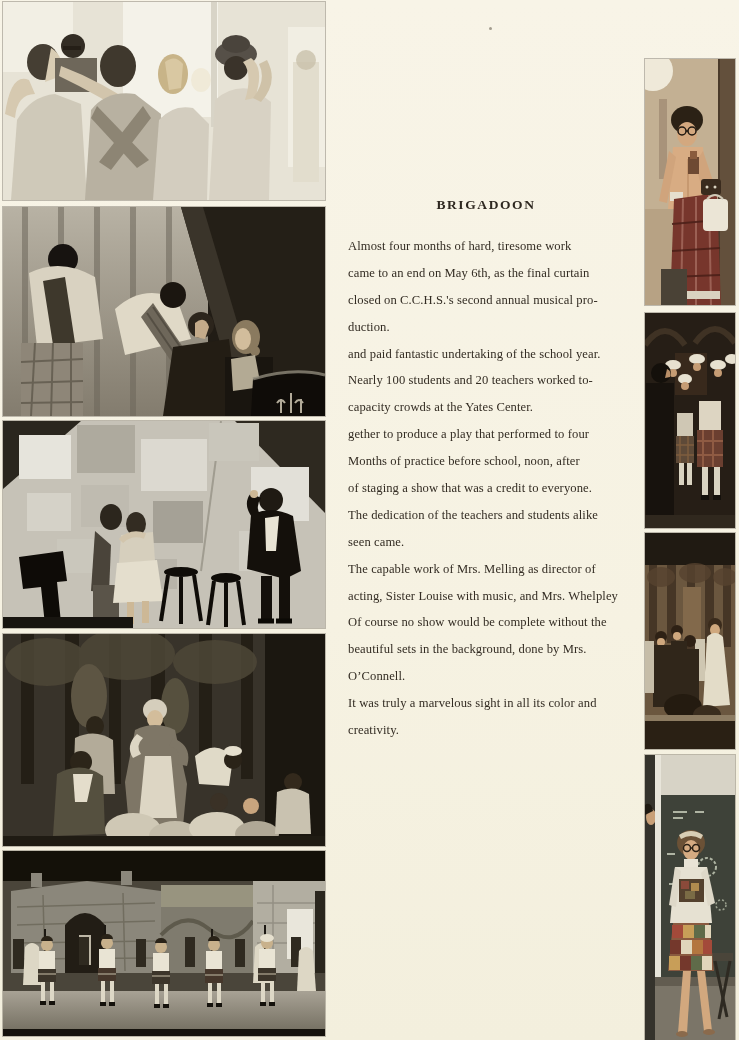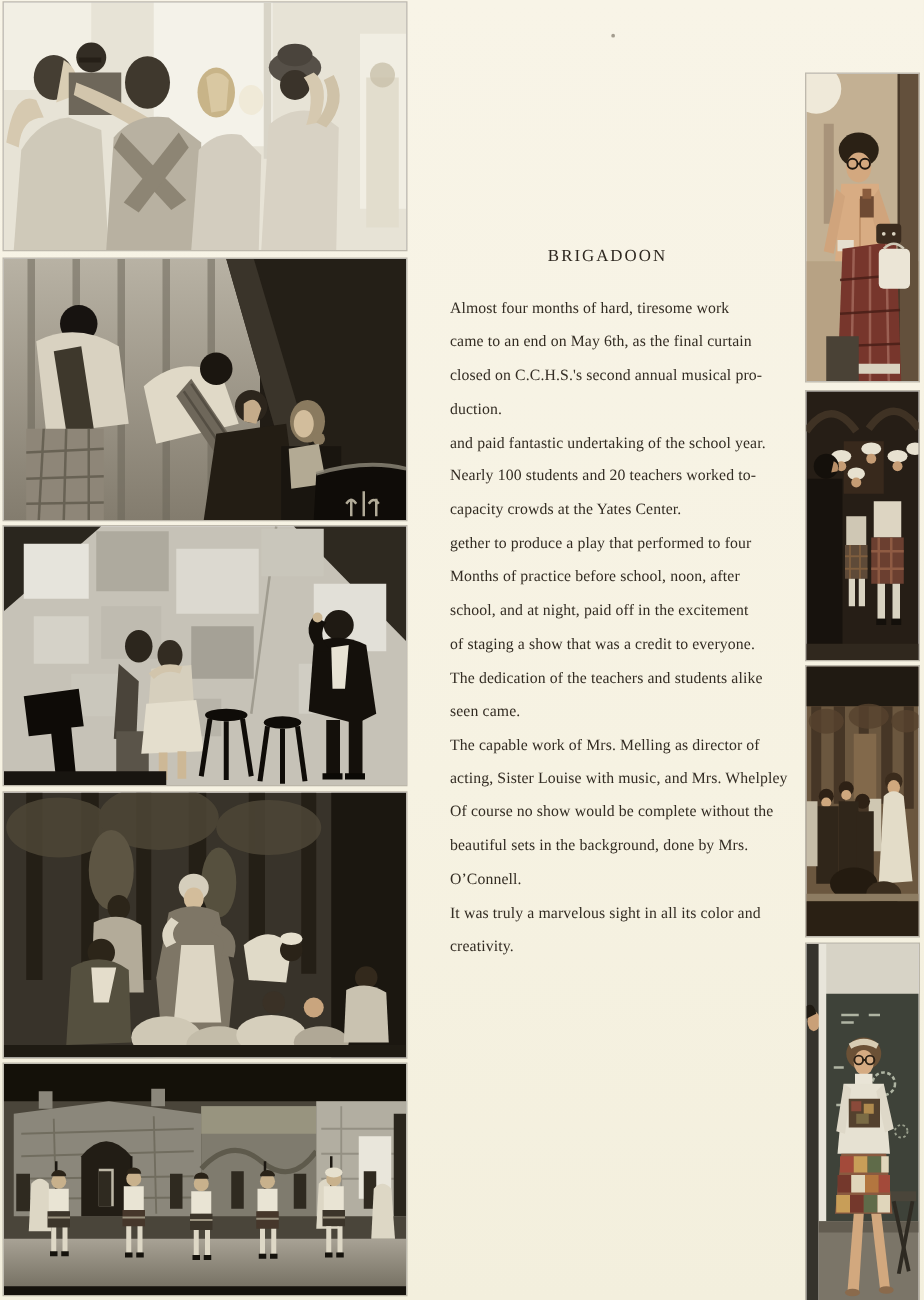--- a/index.html
+++ b/index.html
@@ -13,21 +13,20 @@
   .photo svg{display:block;width:100%;height:100%;}
   .speck{position:absolute;left:489px;top:27px;width:3px;height:3px;background:#8d8678;border-radius:50%;opacity:.8;}
   .title{
     position:absolute;left:330px;top:197px;width:312px;height:18px;
     text-align:center;font-size:13.5px;letter-spacing:1.6px;color:#2e2820;
   }
   .article{position:absolute;left:348px;top:233px;width:302px;color:#332c23;}
   .article .ln{
     font-size:12.6px;line-height:26.9px;height:26.9px;white-space:nowrap;
     letter-spacing:.1px;
-    margin-left:12px;
   }
 </style>
 </head>
 <body>
 
 <div class="page">
 
   <div class="speck"></div>
 
   <figure class="photo" style="left:3px;top:2px;width:322px;height:198px;margin:0;">
@@ -564,33 +563,32 @@
         <rect x="57" y="201" width="10" height="14" fill="#e0d6bb"></rect>
       </g>
 
       <path d="M38,216 L33,278 L42,278 L46,216 Z" fill="#d2a87e"></path>
       <path d="M52,216 L59,276 L67,276 L60,216 Z" fill="#d2a87e"></path>
       <ellipse cx="37" cy="279" rx="6" ry="3" fill="#8a6a4c"></ellipse>
       <ellipse cx="64" cy="277" rx="6" ry="3" fill="#8a6a4c"></ellipse>
     </svg>
   </figure>
 
-  <h1 class="title" style="margin:0;font-weight:normal;">BRIGADOON</h1>
+  <h1 class="title" style="margin:0;font-weight:bold;">BRIGADOON</h1>
 
   <div class="article">
     <div class="ln">Almost four months of hard, tiresome work</div>
     <div class="ln">came to an end on May 6th, as the final curtain</div>
     <div class="ln">closed on C.C.H.S.'s second annual musical pro-</div>
     <div class="ln">duction.</div>
     <div class="ln">and paid fantastic undertaking of the school year.</div>
     <div class="ln">Nearly 100 students and 20 teachers worked to-</div>
     <div class="ln">capacity crowds at the Yates Center.</div>
     <div class="ln">gether to produce a play that performed to four</div>
     <div class="ln">Months of practice before school, noon, after</div>
-    <div class="ln">school, and at night, paid off in the excitement</div>
     <div class="ln">of staging a show that was a credit to everyone.</div>
     <div class="ln">The dedication of the teachers and students alike</div>
     <div class="ln">seen came.</div>
     <div class="ln">The capable work of Mrs. Melling as director of</div>
     <div class="ln">acting, Sister Louise with music, and Mrs. Whelpley</div>
     <div class="ln">Of course no show would be complete without the</div>
     <div class="ln">beautiful sets in the background, done by Mrs.</div>
     <div class="ln">O’Connell.</div>
     <div class="ln">It was truly a marvelous sight in all its color and</div>
     <div class="ln">creativity.</div>

